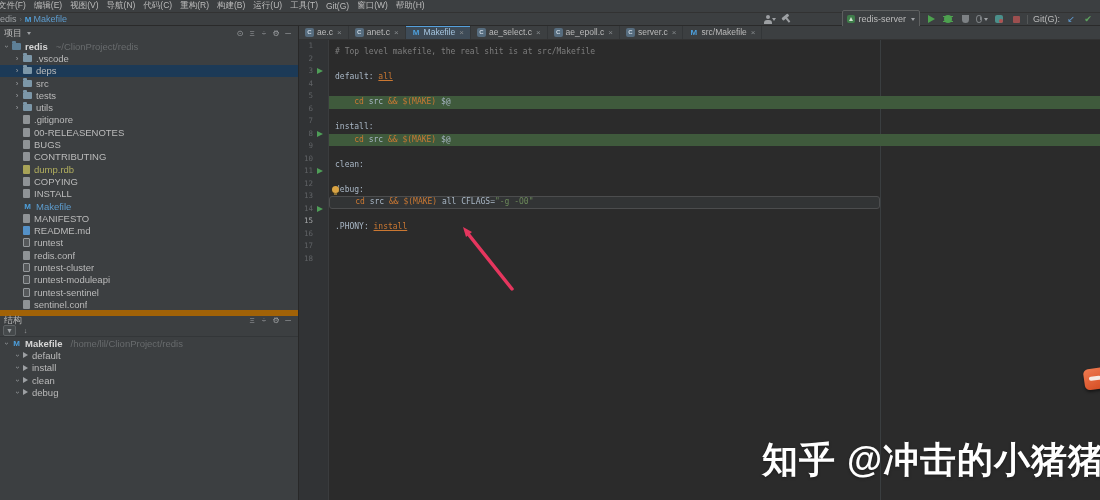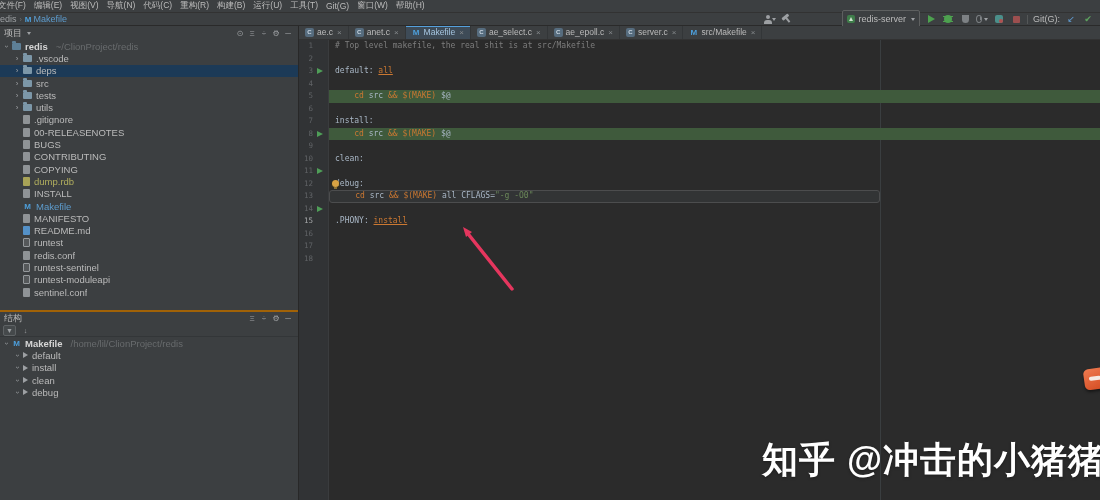--- a/index.html
+++ b/index.html
@@ -101,21 +101,21 @@
   .codearea { flex:1; position:relative; background:#2b2b2b; overflow:hidden;
               font-family:"DejaVu Sans Mono","Liberation Mono",monospace; font-size:8px; }
   .gutter { position:absolute; left:0; top:0; bottom:0; width:30px; background:#313335;
             border-right:1px solid #3a3c3e; z-index:2;}
   .grow { height:12.5px; position:relative; }
   .gnum { position:absolute; left:0; top:0; width:14px; text-align:right; color:#606366;
           font-size:7.5px; line-height:12.5px;}
   .gnum.active{color:#a7a9ab;}
   .grun { position:absolute; left:18px; top:3px; width:0;height:0;
           border-left:6px solid #4f9e58; border-top:3.5px solid transparent; border-bottom:3.5px solid transparent;}
-  .content { position:absolute; left:30px; right:0; top:0; z-index:1;}
+  .content { position:absolute; left:30px; right:0; top:6px; z-index:1;}
   .cline { height:12.5px; line-height:12.5px; white-space:pre; padding-left:6px; position:relative; color:#a9b7c6;}
   .cline.green { background:#3f5a3c; }
   .cline.caret { background:#323435; border:1px solid #4c4d4e; border-radius:3px; width:551px; line-height:10.5px;}
   .tk-c{color:#7e7e7e;} .tk-k{color:#cb7832;} .tk-p{color:#a9b7c6;}
   .tk-q{color:#cb7832; text-decoration:underline;} .tk-s{color:#6a8759;}
   .bulb{position:absolute; left:3px; top:2px; width:7px; height:7px; border-radius:50%;
         background:#d9a343; box-shadow:0 1px 0 1px rgba(60,50,20,.6);}
   .bulb::after{content:"";position:absolute;left:2px;bottom:-2px;width:3px;height:2px;background:#8a7136;}
   .margin-guide{position:absolute; left:581px; top:0; bottom:0; width:1px; background:#3a3e40; z-index:0;}
 
@@ -251,29 +251,29 @@
           </div>
           <div class="trow indent3">
             <span class="ico page "></span>
             <span class="tname">BUGS</span>
           </div>
           <div class="trow indent3">
             <span class="ico page "></span>
             <span class="tname">CONTRIBUTING</span>
           </div>
           <div class="trow indent3">
-            <span class="ico page "></span>
-            <span class="tname">COPYING</span>
-          </div>
-          <div class="trow indent3">
             <span class="ico page rdb"></span>
             <span class="tname c-rdb">dump.rdb</span>
           </div>
           <div class="trow indent3">
             <span class="ico page "></span>
+            <span class="tname">COPYING</span>
+          </div>
+          <div class="trow indent3">
+            <span class="ico page "></span>
             <span class="tname">INSTALL</span>
           </div>
           <div class="trow indent3">
             <span class="ico mletter">M</span>
             <span class="tname c-make">Makefile</span>
           </div>
           <div class="trow indent3">
             <span class="ico page "></span>
             <span class="tname">MANIFESTO</span>
           </div>
@@ -284,33 +284,37 @@
           <div class="trow indent3">
             <span class="ico page script"></span>
             <span class="tname">runtest</span>
           </div>
           <div class="trow indent3">
             <span class="ico page "></span>
             <span class="tname">redis.conf</span>
           </div>
           <div class="trow indent3">
             <span class="ico page script"></span>
-            <span class="tname">runtest-sentinel</span>
+            <span class="tname">runtest-cluster</span>
           </div>
           <div class="trow indent3">
             <span class="ico page script"></span>
             <span class="tname">runtest-moduleapi</span>
           </div>
           <div class="trow indent3">
+            <span class="ico page script"></span>
+            <span class="tname">runtest-sentinel</span>
+          </div>
+          <div class="trow indent3">
             <span class="ico page "></span>
             <span class="tname">sentinel.conf</span>
           </div>
         </div>
 
-      <div class="panel-header" style="border-top:2px solid #a16207">
+      <div class="panel-header" style="border-top:6px solid #a16207">
         <span>结构</span>
         <span class="spacer"></span>
         <span id="struct-hdr-icons" style="display:flex">
             <span class="hdr-ic">Ξ</span>
             <span class="hdr-ic">÷</span>
             <span class="hdr-ic">⚙</span>
             <span class="hdr-ic">─</span>
           </span>
       </div>
       <div class="struct-toolbar" id="struct-toolbar">

